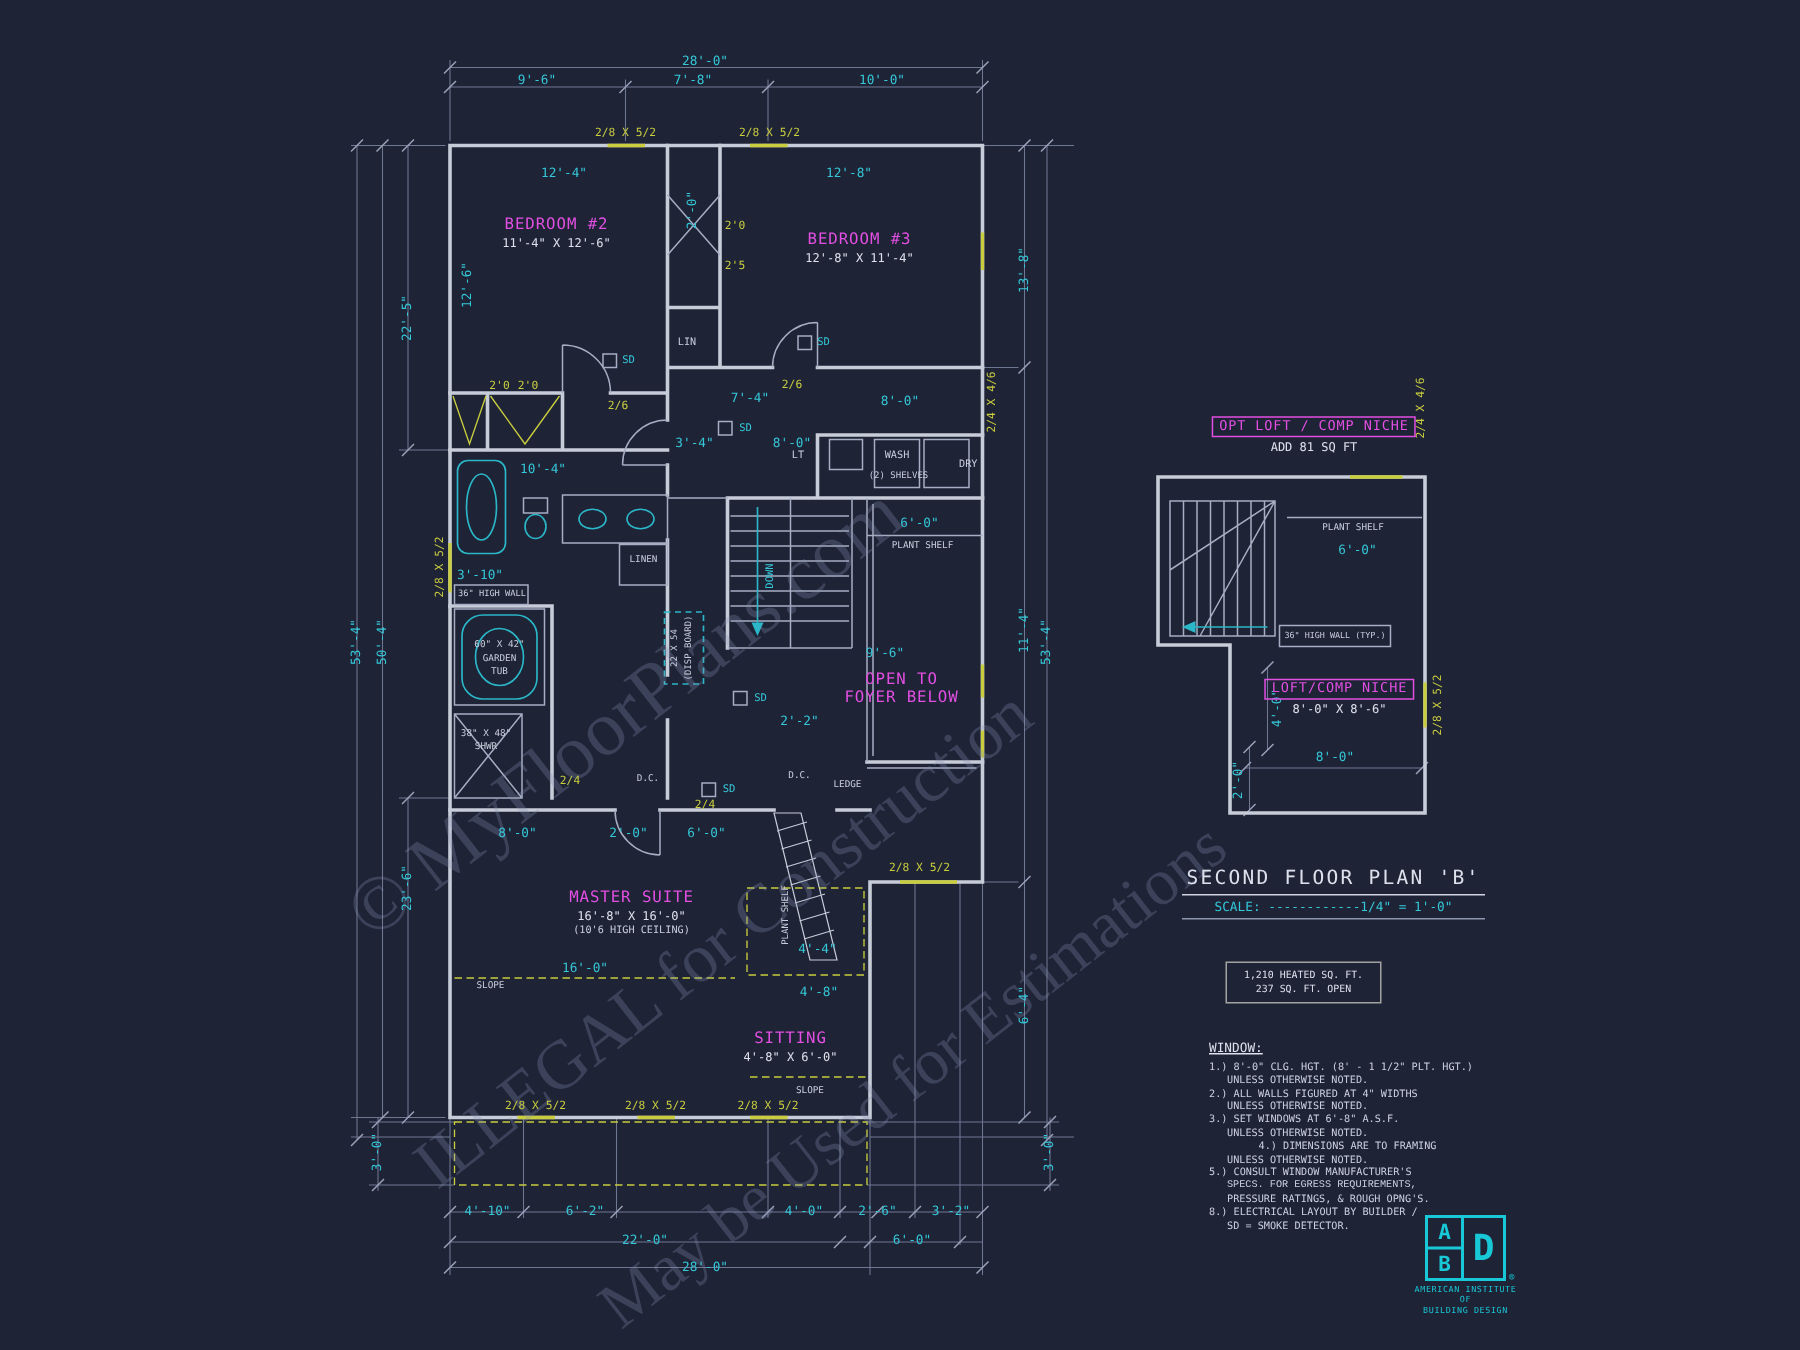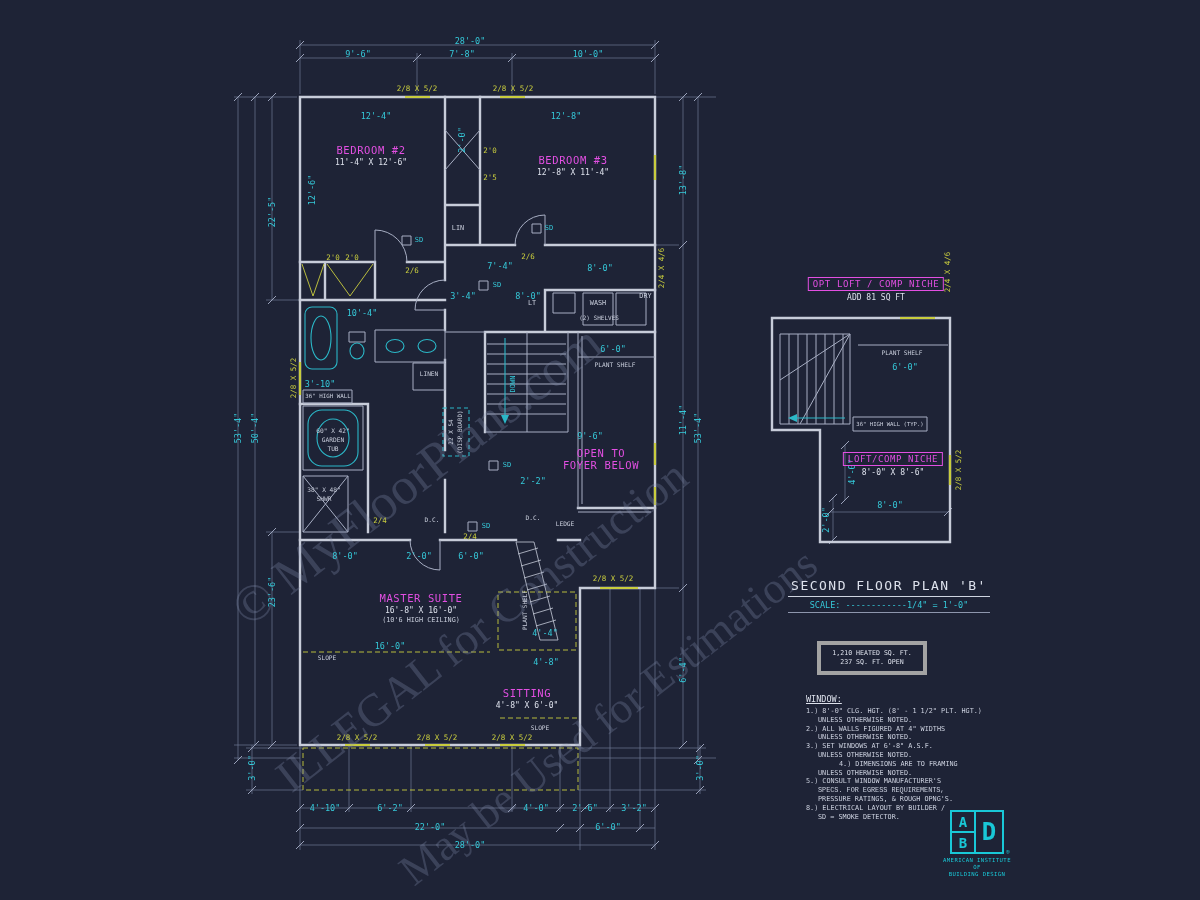--- a/index.html
+++ b/index.html
@@ -45,21 +45,21 @@
     color:#dde1ec;font-size:13px;letter-spacing:1.5px;
     border-bottom:1.5px solid #cfd4e0;padding-bottom:3px;white-space:nowrap;
   }
   #plan-scale{
     color:#35c8d8;font-size:8.5px;border-bottom:1px solid #8e96ad;
     padding:3px 0 2px;white-space:nowrap;
   }
 
   #area-box{
     position:absolute;left:817px;top:641px;width:98px;z-index:4;
-    border:4px solid #a3a3a3;color:#dde1ec;font-size:6.6px;
+    border:1px solid #a3a3a3;color:#dde1ec;font-size:6.6px;
     text-align:center;padding:4px 2px;line-height:9px;
   }
 
   #notes{position:absolute;left:806px;top:694px;width:200px;z-index:4;color:#ccd1df;}
   #notes-heading{font-size:8.5px;text-decoration:underline;margin-bottom:3px;color:#dde1ec;}
   .note-line{font-size:6.8px;line-height:8.8px;white-space:nowrap;}
 
   #logo{position:absolute;left:950px;top:810px;z-index:4;color:#19c8d7;}
   #logo-box{width:54px;height:44px;border:2px solid #19c8d7;display:flex;box-sizing:border-box;}
   #logo-left{width:22px;display:flex;flex-direction:column;border-right:2px solid #19c8d7;}
@@ -200,21 +200,21 @@
       <div class="ann y" style="left: 352px; top: 257px; transform: translate(-50%, -50%);">2'0</div>
       <div class="ann y" style="left: 412px; top: 270px; transform: translate(-50%, -50%);">2/6</div>
       <div class="ann y" style="left: 528px; top: 256px; transform: translate(-50%, -50%);">2/6</div>
       <div class="ann c" style="left: 500px; top: 266px; transform: translate(-50%, -50%);">7'-4"</div>
       <div class="ann c" style="left: 600px; top: 268px; transform: translate(-50%, -50%);">8'-0"</div>
       <div class="ann c" style="left: 463px; top: 296px; transform: translate(-50%, -50%);">3'-4"</div>
       <div class="ann c" style="left: 528px; top: 296px; transform: translate(-50%, -50%);">8'-0"</div>
       <div class="ann c" style="left: 362px; top: 313px; transform: translate(-50%, -50%);">10'-4"</div>
       <div class="ann t" style="left: 532px; top: 303px; transform: translate(-50%, -50%);">LT</div>
       <div class="ann t" style="left: 598px; top: 303px; transform: translate(-50%, -50%);">WASH</div>
-      <div class="ann t" style="left: 631px; top: 296px; transform: translate(-50%, -50%); padding-left: 29px;">DRY</div>
+      <div class="ann t" style="left: 631px; top: 309px; transform: translate(-50%, -50%); padding-left: 29px;">DRY</div>
       <div class="ann t" style="left: 599px; top: 317px; font-size: 6px; transform: translate(-50%, -50%);">(2) SHELVES</div>
       <div class="ann c" style="left: 613px; top: 349px; transform: translate(-50%, -50%);">6'-0"</div>
       <div class="ann t" style="left: 615px; top: 364px; font-size: 6.2px; transform: translate(-50%, -50%);">PLANT SHELF</div>
       <div class="ann c" style="left: 320px; top: 384px; transform: translate(-50%, -50%);">3'-10"</div>
       <div class="ann t" style="left: 328px; top: 396px; font-size: 5.8px; transform: translate(-50%, -50%);">36" HIGH WALL</div>
       <div class="ann t" style="left: 333px; top: 430px; font-size: 6.2px; transform: translate(-50%, -50%);">60" X 42"</div>
       <div class="ann t" style="left: 333px; top: 439px; font-size: 6.2px; transform: translate(-50%, -50%);">GARDEN</div>
       <div class="ann t" style="left: 333px; top: 448px; font-size: 6.2px; transform: translate(-50%, -50%);">TUB</div>
       <div class="ann t" style="left: 324px; top: 489px; font-size: 6.2px; transform: translate(-50%, -50%);">38" X 48"</div>
       <div class="ann t" style="left: 324px; top: 498px; font-size: 6.2px; transform: translate(-50%, -50%);">SHWR</div>

